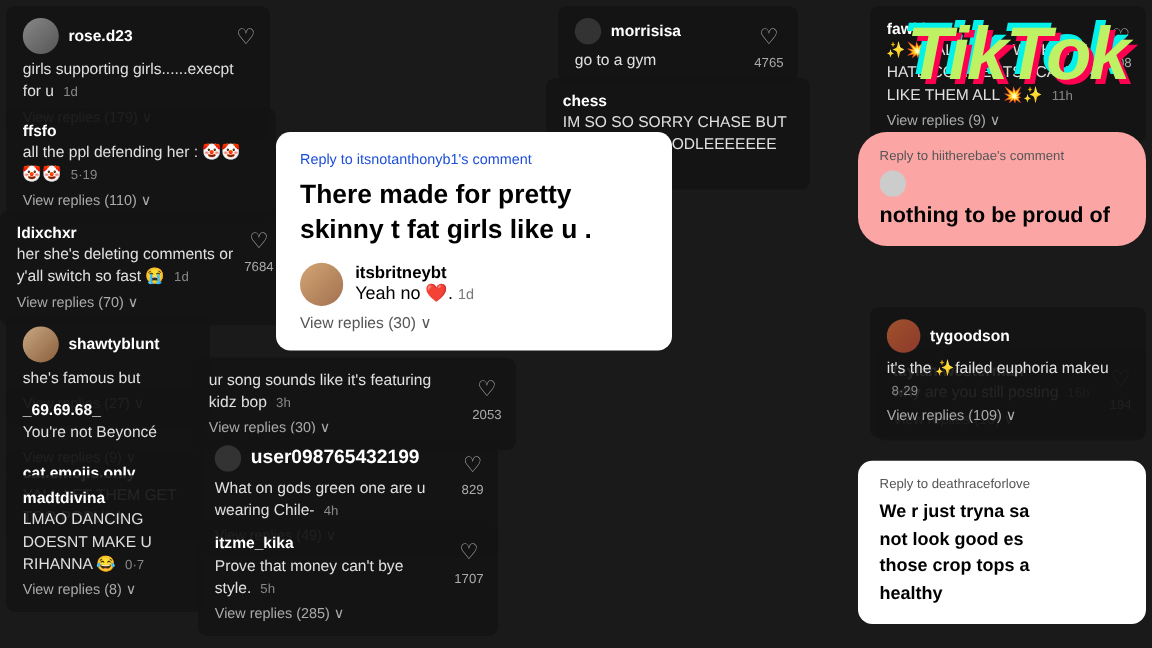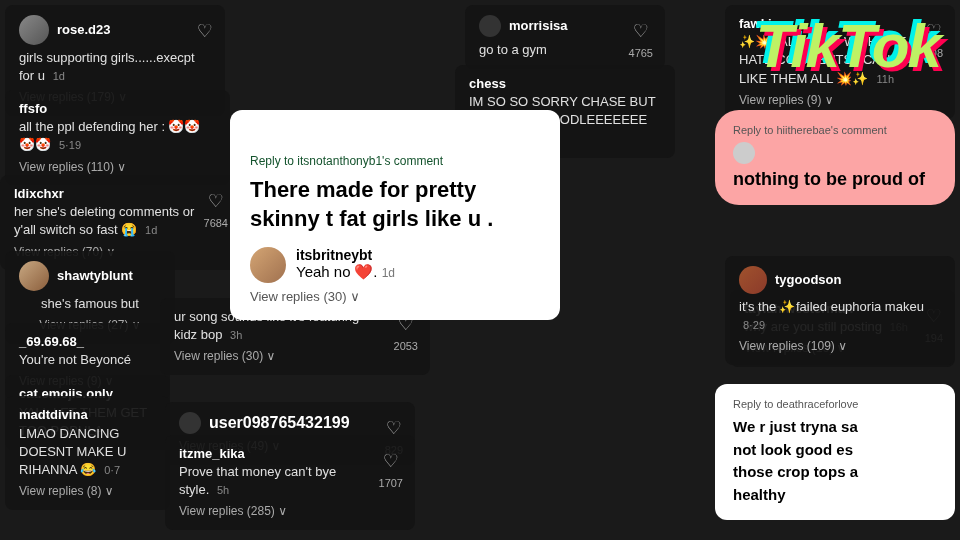--- a/index.html
+++ b/index.html
@@ -146,24 +146,23 @@
     }
 
     .popup-large .big-text {
       font-size: 22px;
       font-weight: 800;
       line-height: 1.3;
       margin-bottom: 12px;
     }
 
     .popup-large .reply-label {
-      color: #14532d;
+      color: #1d4ed8;
       font-size: 12px;
       margin-bottom: 8px;
-      margin-top: 28px;
     }
 
     
     .popup-right {
       position: absolute;
       background: #fca5a5;
       color: #000;
       border-radius: 24px;
       padding: 14px 18px;
       z-index: 50;
@@ -205,21 +204,21 @@
       <span class="heart-icon">♡</span>
       <span>7684</span>
     </div>
     <span class="username">ldixchxr</span>
     <div class="comment-text">
       her she's deleting comments or y'all switch so fast 😭 <span class="timestamp">1d</span>
     </div>
     <div class="view-replies">View replies (70) ∨</div>
   </div>
 
-  <div class="comment-card dark" style="bottom:196px; left:5px; width:170px;text-align:center;">
+  <div class="comment-card dark" style="bottom:185px; left:5px; width:170px;">
     <div class="user-row">
       <div class="avatar" style="background:linear-gradient(135deg,#c8a882,#8b5e3c)"></div>
       <span class="username">shawtyblunt</span>
     </div>
     <div class="comment-text">she's famous but</div>
     <div class="view-replies">View replies (27) ∨</div>
   </div>
 
   <div class="comment-card dark" style="bottom:140px; left:5px; width:165px;">
     <span class="username">_69.69.68_</span>
@@ -266,20 +265,23 @@
 
   <div class="comment-card dark" style="bottom:75px; left:165px; width:250px; padding-right:45px;">
     <div class="likes">
       <span class="heart-icon">♡</span>
       <span>829</span>
     </div>
     <div class="user-row">
       <div class="avatar dark-avatar small"></div>
       <span class="username" style="font-size:16px;">user098765432199</span>
     </div>
+    <div class="comment-text">
+      What on gods green one are u wearing Chile- <span class="timestamp">4h</span>
+    </div>
     <div class="view-replies">View replies (49) ∨</div>
   </div>
 
   <div class="comment-card dark" style="bottom:10px; left:165px; width:250px; padding-right:45px;">
     <div class="likes">
       <span class="heart-icon">♡</span>
       <span>1707</span>
     </div>
     <span class="username">itzme_kika</span>
     <div class="comment-text">

